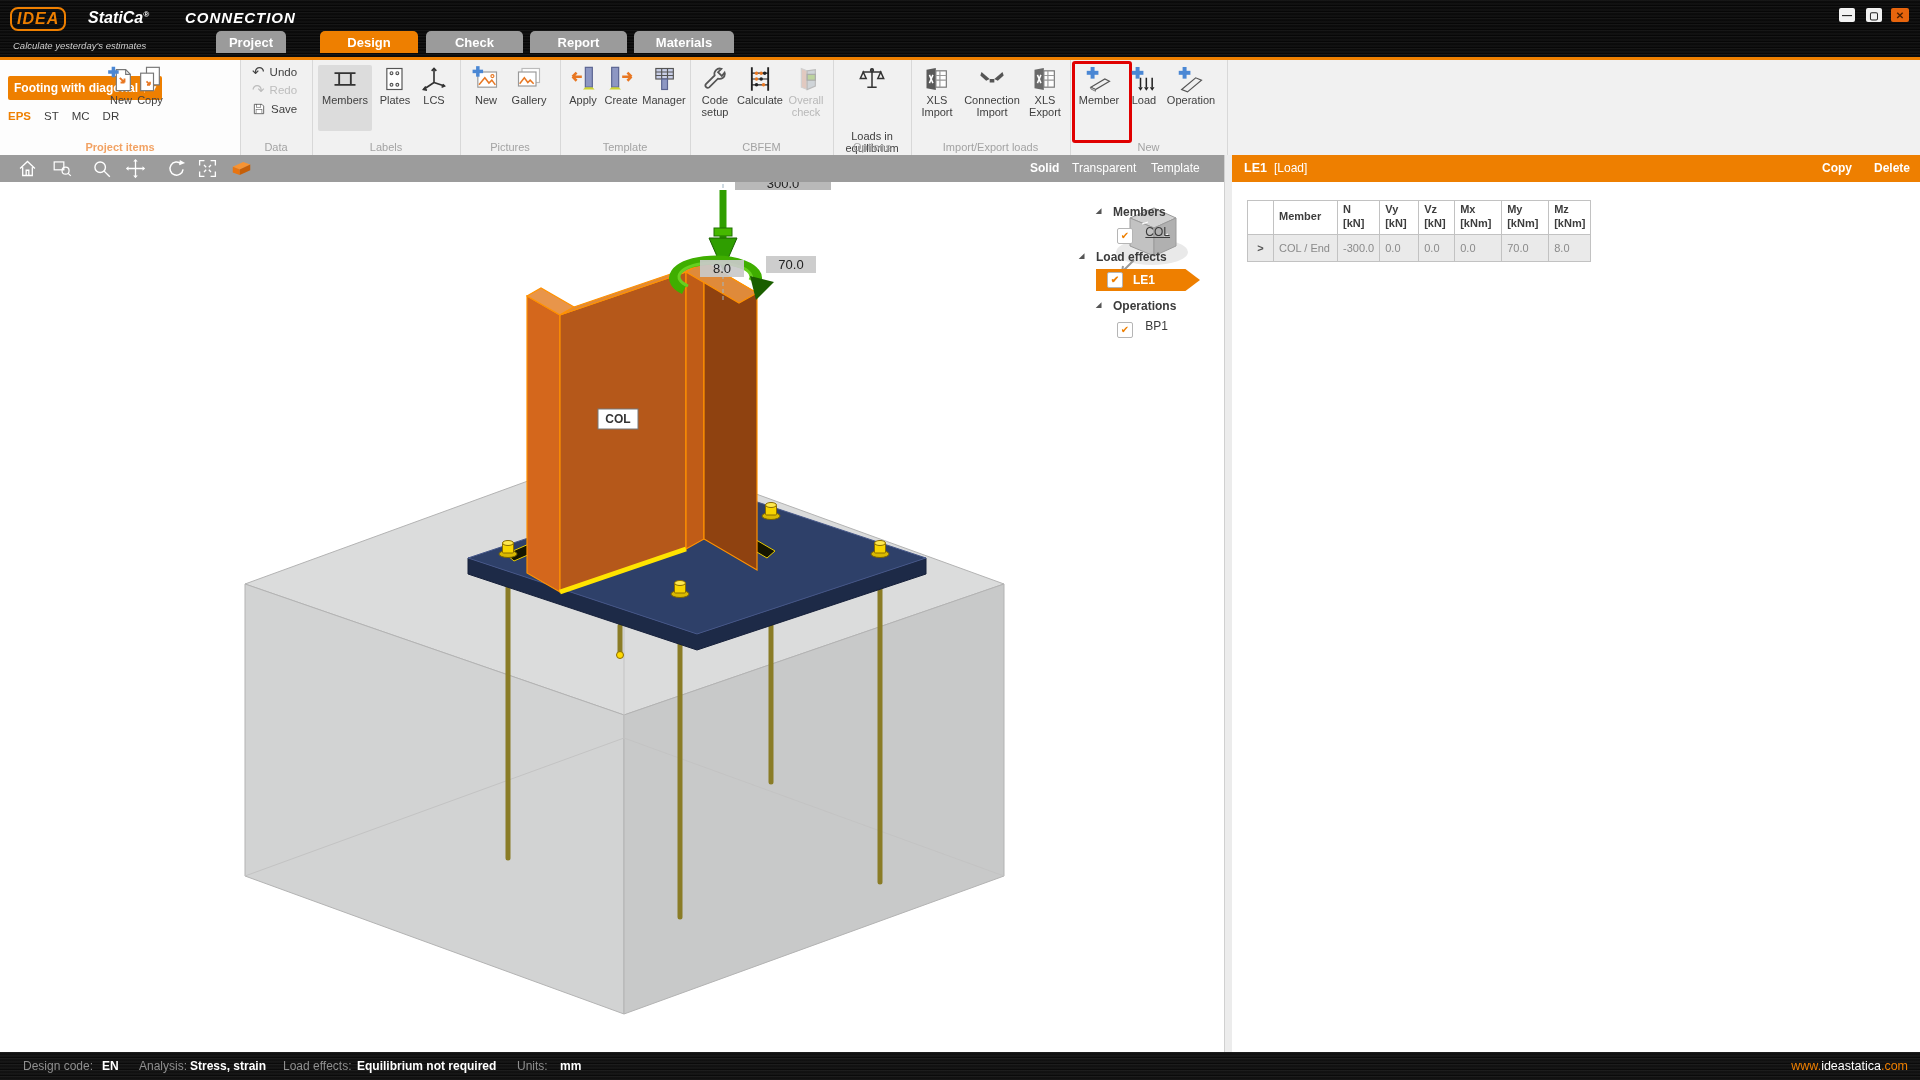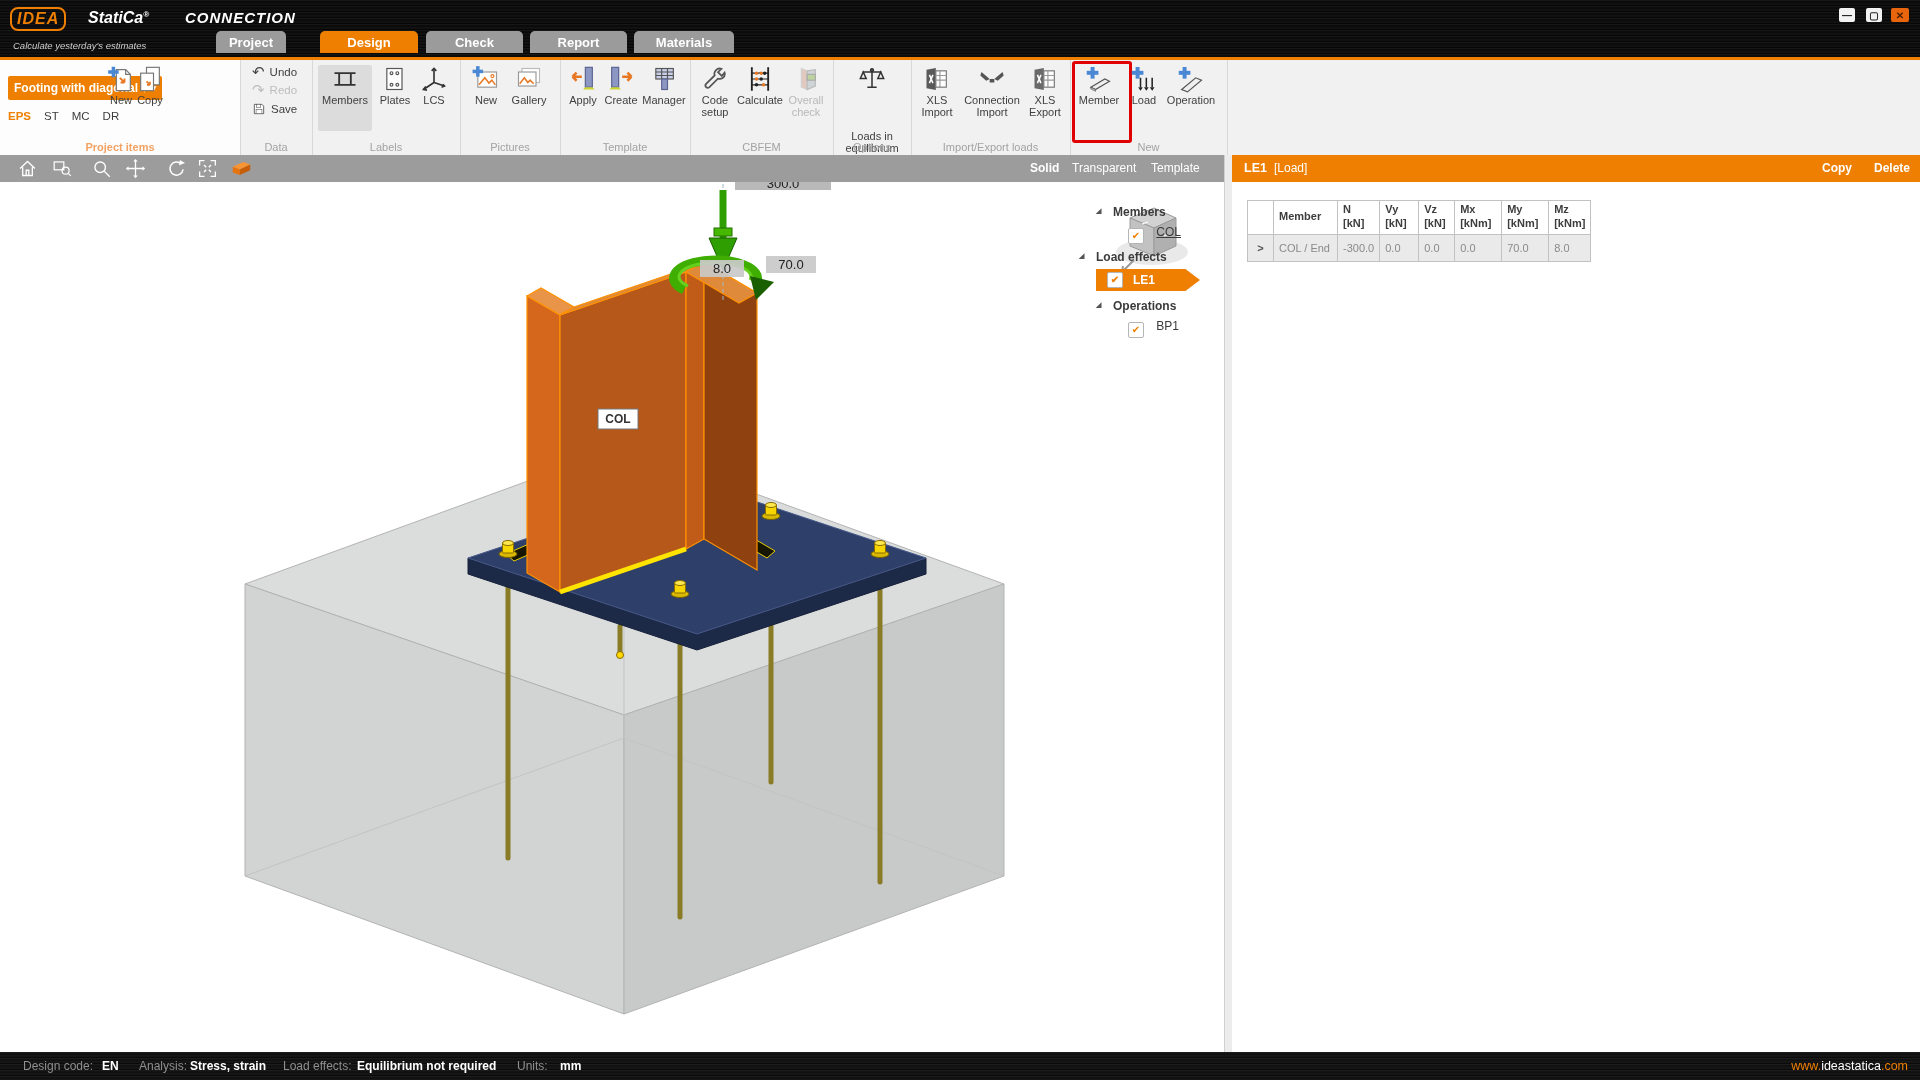--- a/index.html
+++ b/index.html
@@ -73,21 +73,21 @@
   .pnote{position:absolute;left:15px;top:104px;width:400px;font-size:12px;color:#2e2e2e;line-height:1.3;}
 
   
   .viewport{left:0;top:182px;width:1224px;height:870px;background:#fff;overflow:hidden;}
   .tree{position:absolute;left:1096px;top:23px;width:125px;font-size:12px;color:#3b3b3b;}
   .titem{position:relative;margin-bottom:4px;}
   .thead{font-weight:bold;cursor:pointer;}
   .texp{position:absolute;left:-17px;top:2px;font-size:7px;color:#555;}
   .tchk{display:inline-block;width:14px;height:14px;background:#fff;border:1px solid #b5b5b5;border-radius:2px;
     text-align:center;line-height:13px;font-size:10px;color:#ee7f00;vertical-align:-3px;margin-right:9px;cursor:pointer;}
-  .trow{margin:6px 0 6px 15px;cursor:pointer;}
+  .trow{margin:6px 0 6px 4px;cursor:pointer;}
   .col-underline{text-decoration:underline;}
   .le1banner{position:absolute;left:0px;width:104px;height:22px;background:#ee7f00;color:#fff;font-weight:bold;
     clip-path:polygon(0 0,86% 0,100% 50%,86% 100%,0 100%);display:flex;align-items:center;padding-left:11px;box-sizing:border-box;cursor:pointer;}
   .le1banner .tchk{margin-right:10px;}
 
   
   .statusbar{left:0;top:1052px;width:1920px;height:28px;background:#141414;
     background-image:repeating-linear-gradient(180deg,#222 0px,#0d0d0d 2px,#1a1a1a 4px,#050505 6px);}
   .sb{position:absolute;top:7px;font-size:12px;}
   .sb.lab{color:#8f8f8f;}

